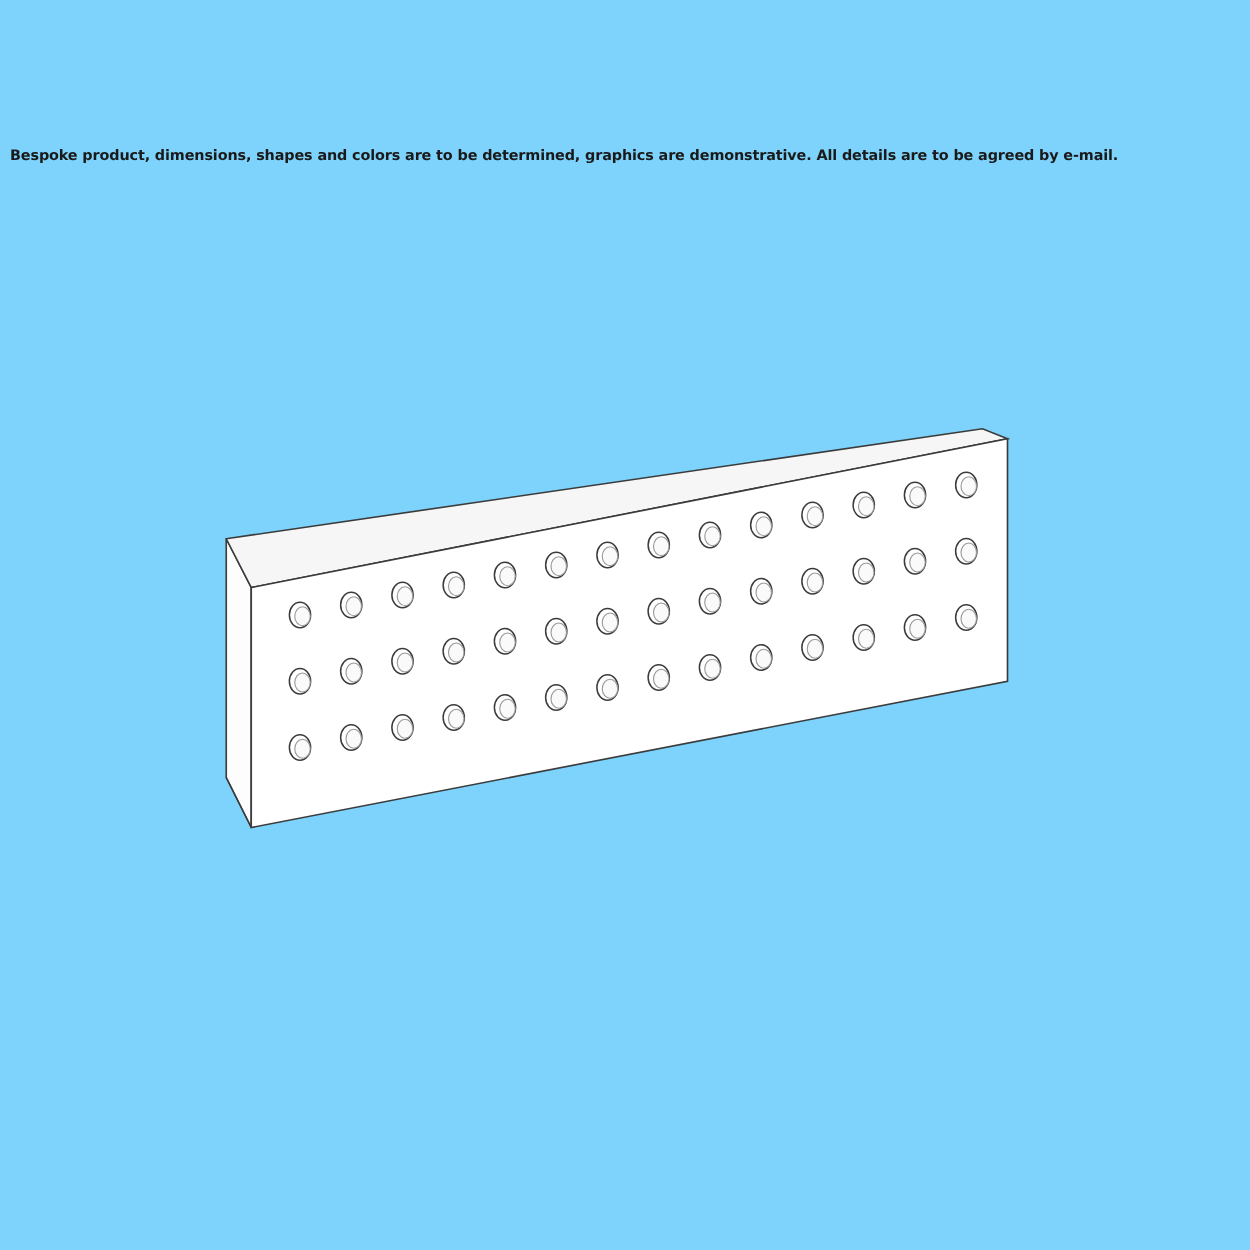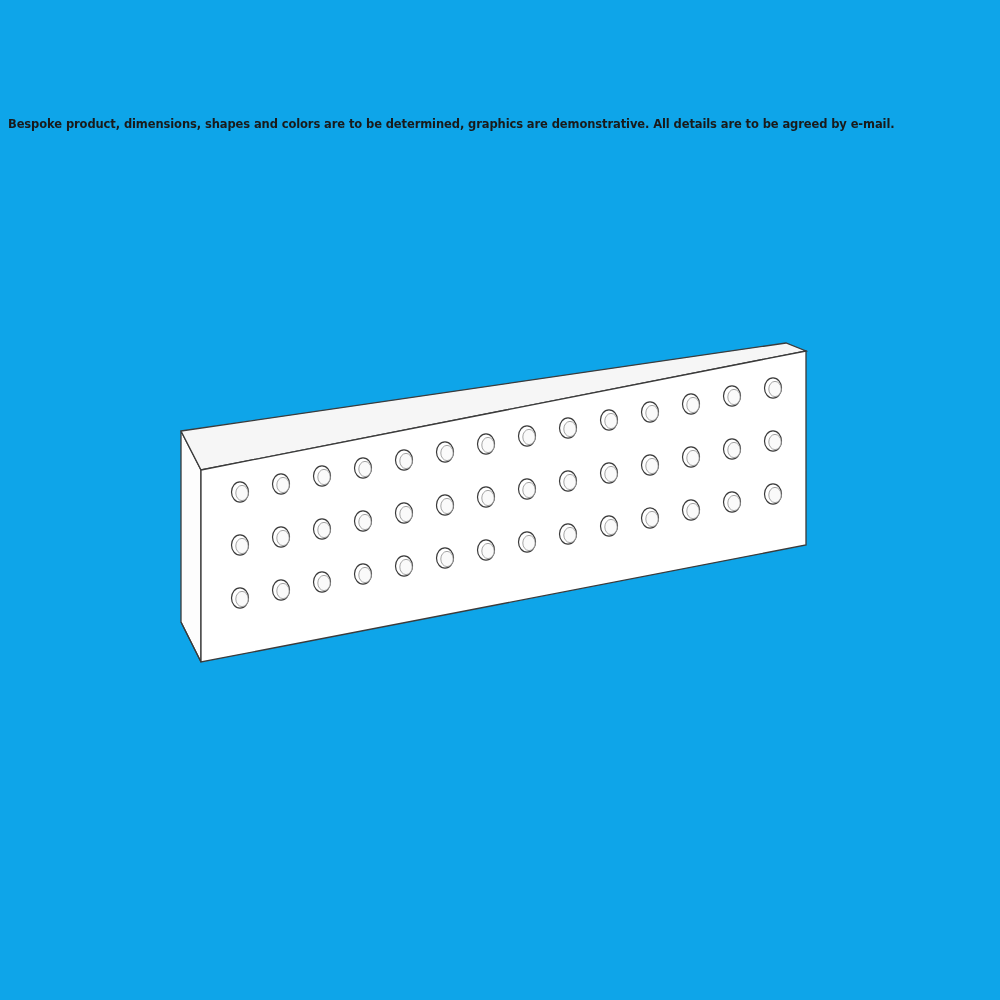--- a/index.html
+++ b/index.html
@@ -10,21 +10,21 @@
   body {
     width: 1000px;
     height: 1000px;
     position: relative;
     font-family: "Liberation Sans", sans-serif;
     overflow: hidden;
   }
   #page {
     position: absolute;
     inset: 0;
-    background: #0ea5e9;
+    background: #7dd3fc;
   }
   #disclaimer {
     position: absolute;
     left: 8px;
     top: 117px;
     width: 960px;
     font-family: "DejaVu Sans", sans-serif;
     font-size: 11.5px;
     font-weight: bold;
     color: #1a1a1a;

